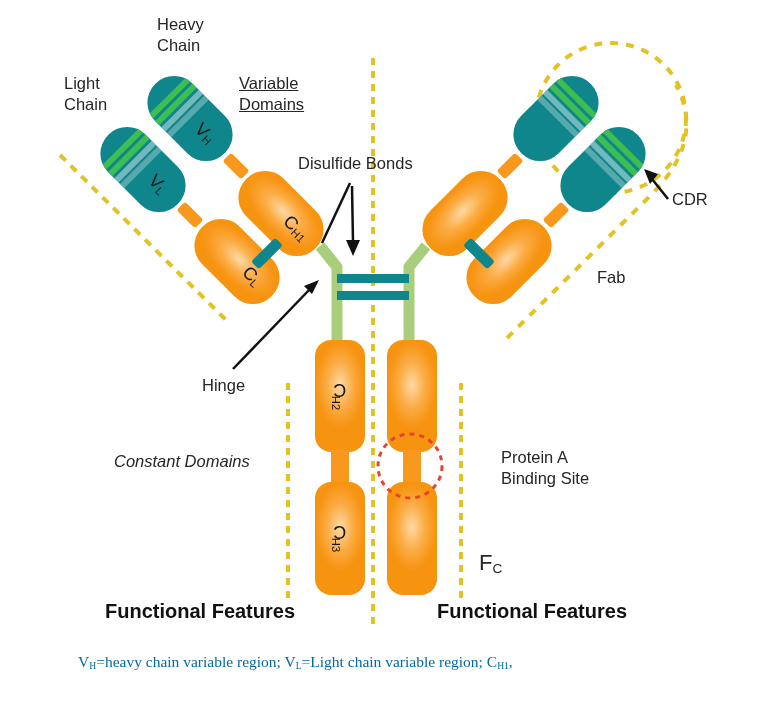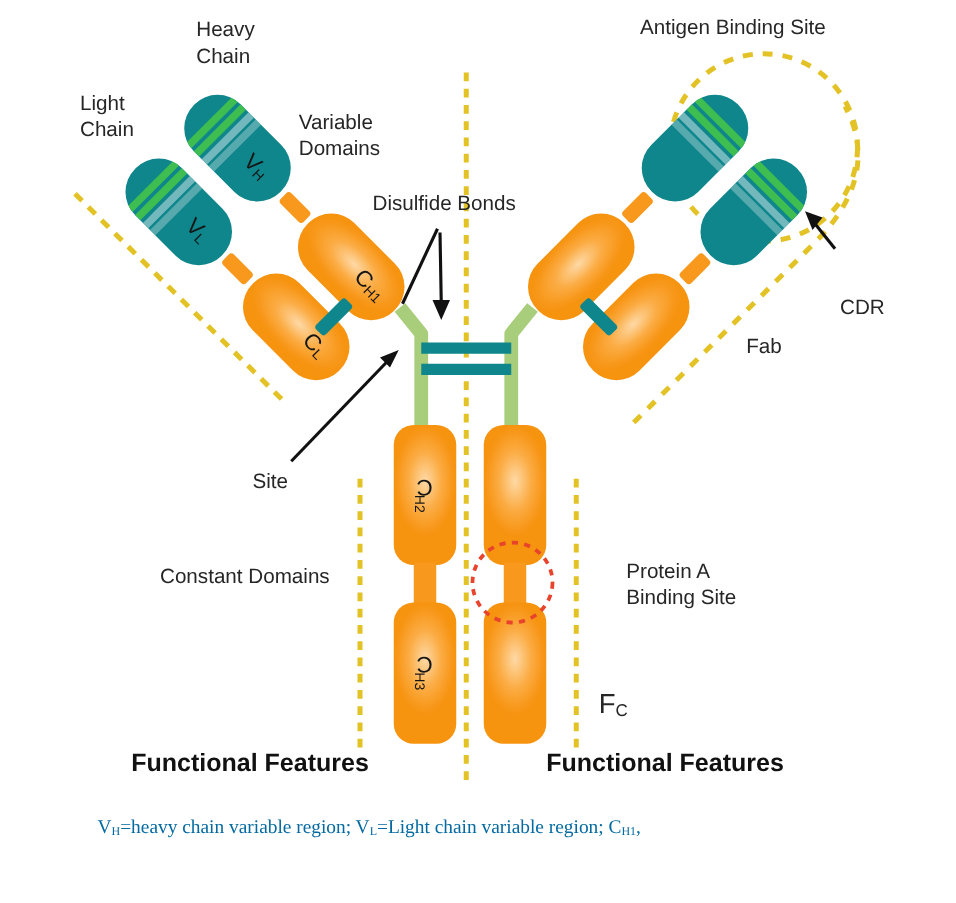--- a/index.html
+++ b/index.html
@@ -146,27 +146,26 @@
     <g>
       <line x1="668" y1="199" x2="652" y2="179" stroke="#111" stroke-width="2.5"></line>
       <polygon points="644,169 658,174 650,184" fill="#111"></polygon>
     </g>
   </svg>
 
   <div class="lbl" style="left:157px;top:14px;">Heavy
 Chain</div>
   <div class="lbl" style="left:64px;top:73px;">Light
 Chain</div>
-  <div class="lbl" style="left:239px;top:88px;">Variable
+  <div class="lbl" style="left:239px;top:73px;text-decoration:underline;">Variable
 Domains</div>
   <div class="lbl" style="left:298px;top:153px;">Disulfide Bonds</div>
-  <div class="lbl" style="left:202px;top:375px;">Site</div>
-  <div class="lbl" style="left:128px;top:451px;">Constant Domains</div>
-  <div class="lbl" style="left:512px;top:12px;">Antigen Binding Site</div>
-  <div class="lbl" style="left:672px;top:189px;margin-top:47px;">CDR</div>
+  <div class="lbl" style="left:202px;top:375px;">Hinge</div>
+  <div class="lbl" style="left:114px;top:451px;font-style:italic;">Constant Domains</div>
+  <div class="lbl" style="left:672px;top:189px;">CDR</div>
   <div class="lbl" style="left:597px;top:267px;">Fab</div>
   <div class="lbl" style="left:501px;top:447px;">Protein A
 Binding Site</div>
   <div class="lbl" style="left:479px;top:531px;font-size:22px;">
     <span>F</span><sub>C</sub>
   </div>
 
   <div class="heading" style="left:105px;top:600px;">Functional Features</div>
   <div class="heading" style="left:437px;top:600px;">Functional Features</div>
 

